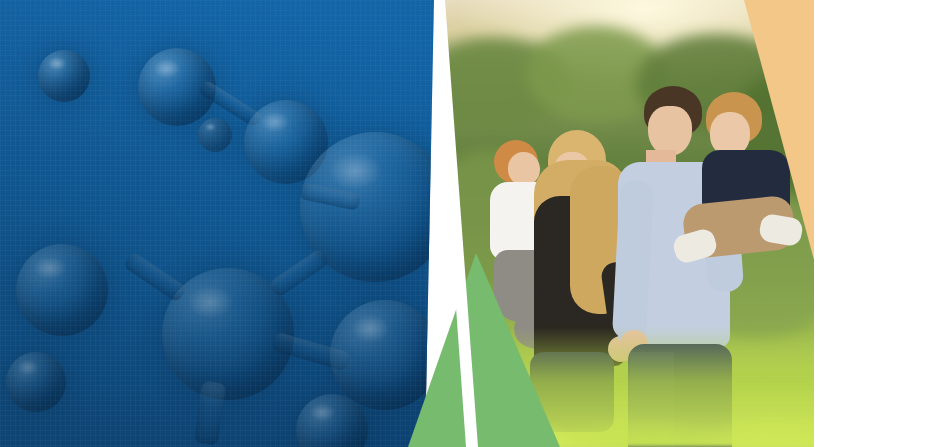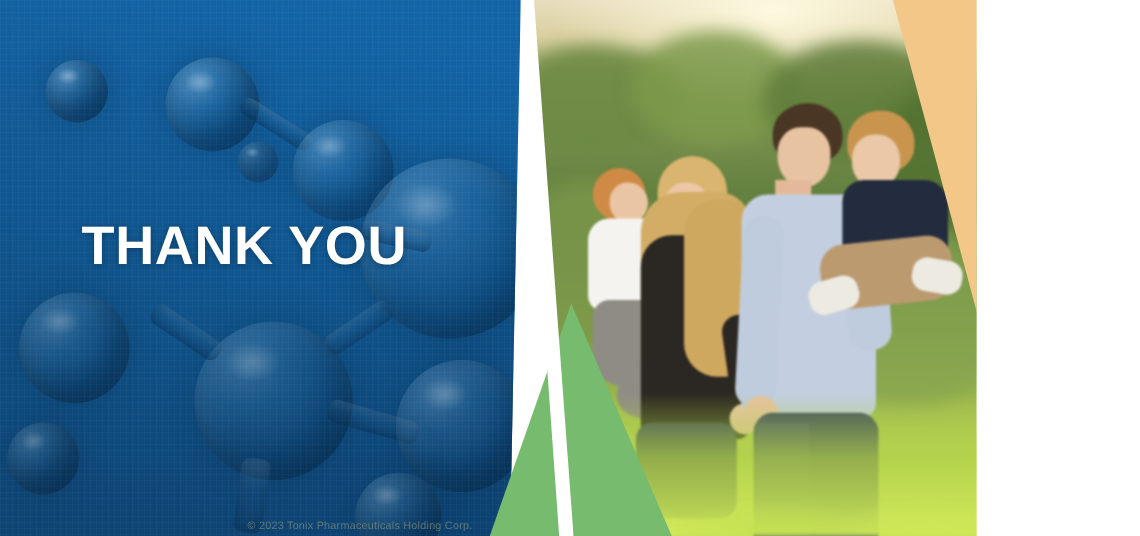--- a/index.html
+++ b/index.html
@@ -224,21 +224,20 @@
       <div class="mol" style="left:16px;  top:244px; width:92px;  height:92px;"></div>
       <div class="mol" style="left:6px;   top:352px; width:60px;  height:60px;"></div>
 
       <div class="mol" style="left:330px; top:300px; width:110px; height:110px;"></div>
       <div class="mol" style="left:296px; top:394px; width:72px;  height:72px;"></div>
     </div>
 
     <div class="vignette"></div>
     <div class="dotgrid"></div>
 
-    <div class="thankyou">THANK YOU</div>
   </div>
 
   <div class="photo-panel">
     <div class="photo-img">
 
       <div class="foliage" style="left:-10px; top:38px;  width:150px; height:92px;  background:#6d8a44; opacity:.9;"></div>
       <div class="foliage" style="left:96px;  top:26px;  width:140px; height:96px;  background:#7d9a4c; opacity:.85;"></div>
       <div class="foliage" style="left:206px; top:34px;  width:160px; height:100px; background:#5f7c3a; opacity:.85;"></div>
       <div class="foliage" style="left:300px; top:70px;  width:130px; height:120px; background:#51702f; opacity:.8;"></div>
       <div class="foliage" style="left:-6px;  top:150px; width:130px; height:130px; background:#7e9b4c; opacity:.7;"></div>
@@ -292,15 +291,14 @@
   </div>
 
   <div class="tan-wedge"></div>
 
   <div class="green-wedge"></div>
 
   <div class="white-sep"></div>
 
   <div class="right-white"></div>
 
-  <div class="copyright">© 2023 Tonix Pharmaceuticals Holding Corp.</div>
 
 </div>
 
 </body></html>

